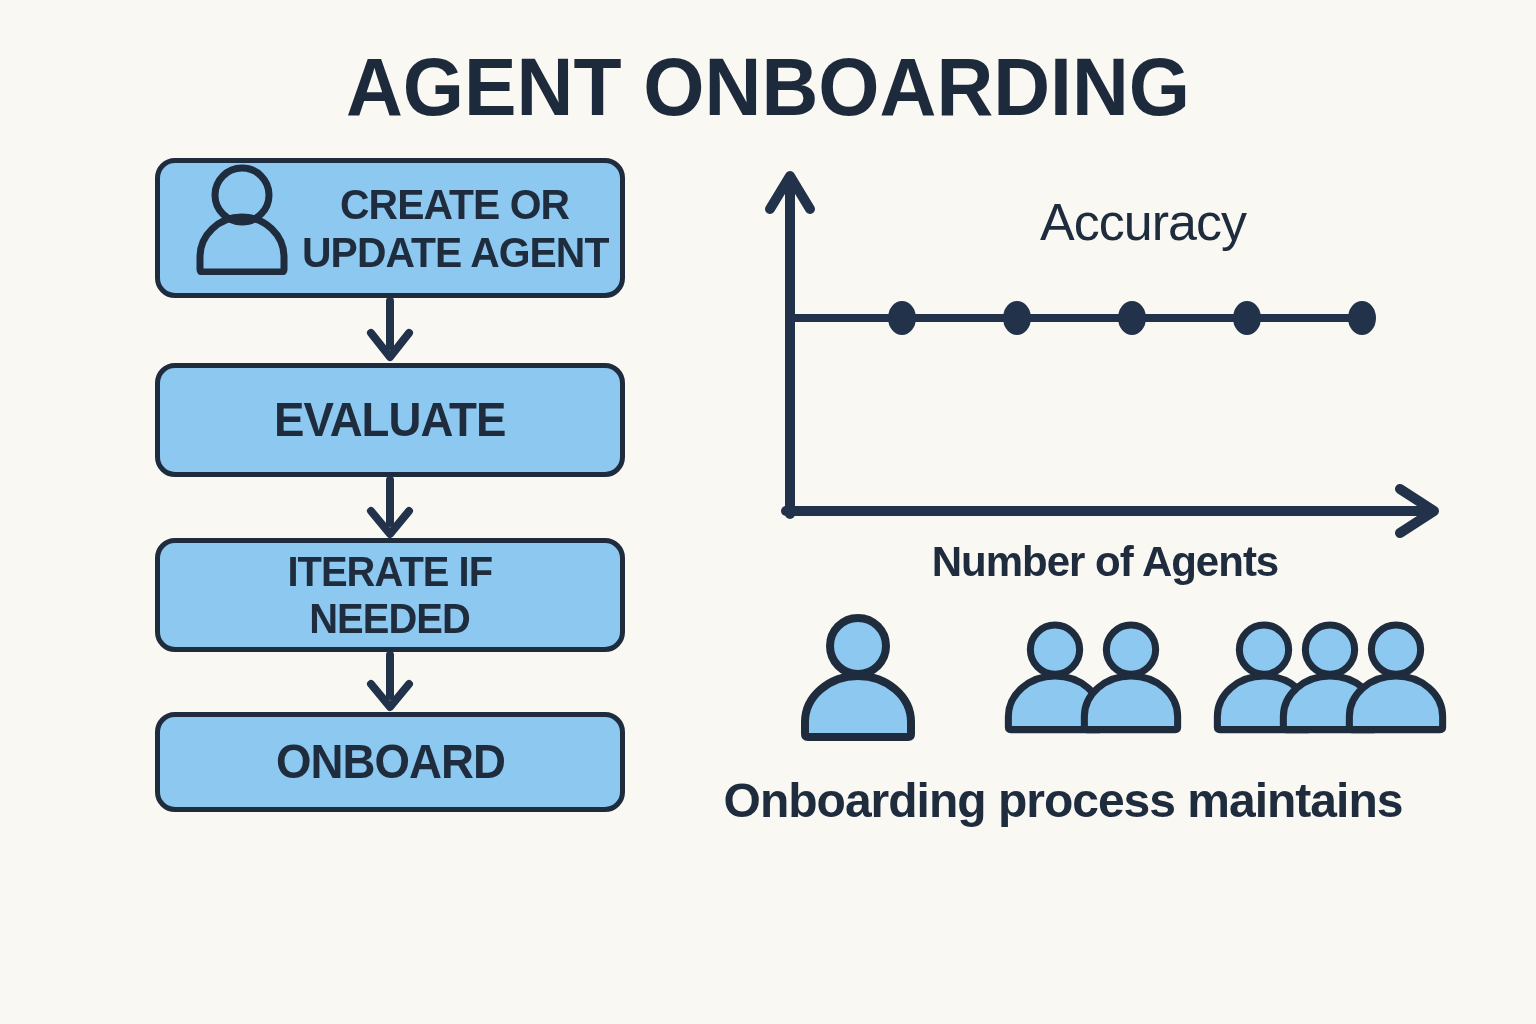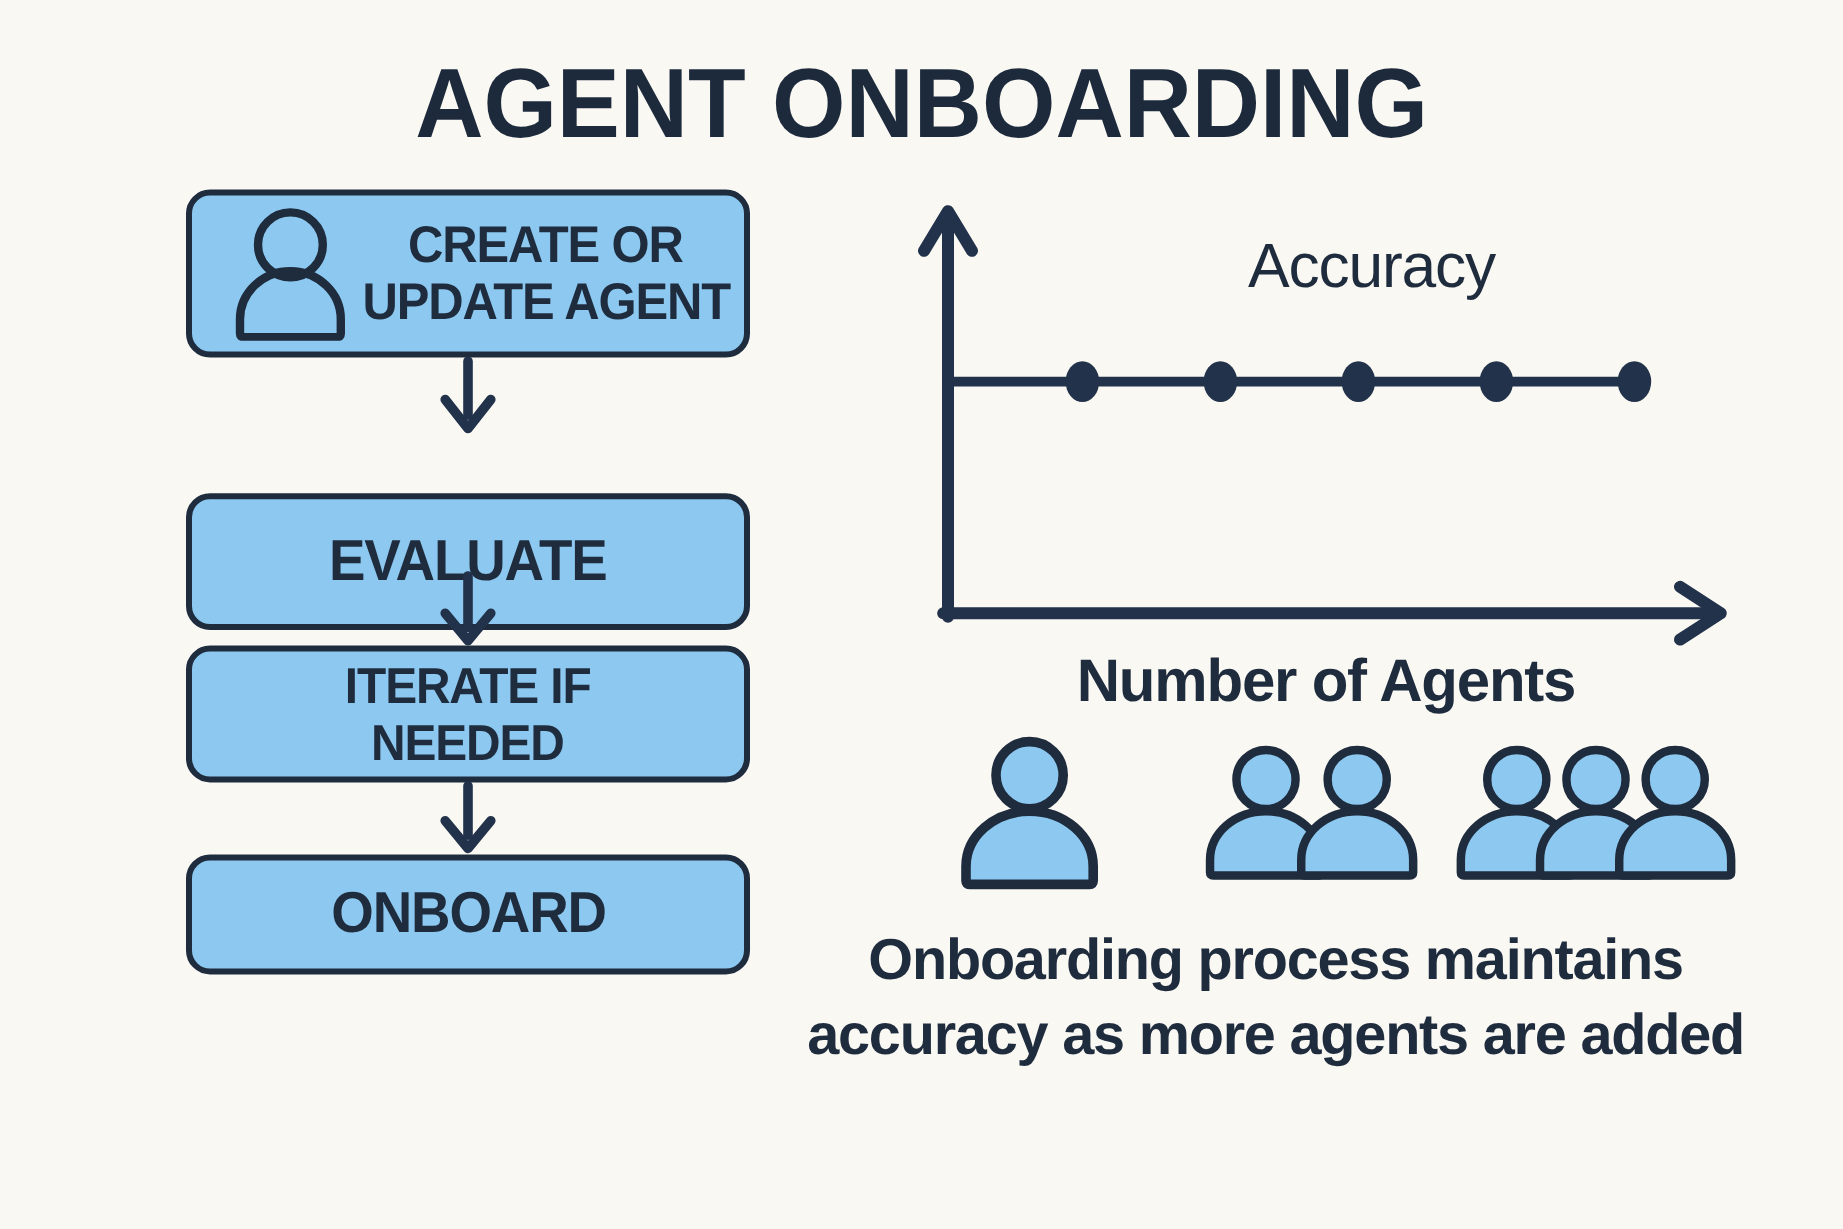--- a/index.html
+++ b/index.html
@@ -22,55 +22,54 @@
     transform: scaleX(0.96);
   }
 
   
   .flow-box {
     left: 155px; width: 470px;
     background: #8CC8F0;
     border: 5px solid #1E2C3E;
     border-radius: 20px;
     display: flex;
-    align-items: center;
     justify-content: center;
   }
   .flow-box .label-stack {
     display: flex; flex-direction: column;
     align-items: center; justify-content: center;
     line-height: 1.12;
   }
   .flow-box .line {
     font-weight: bold;
     letter-spacing: -1px;
     white-space: nowrap;
     transform: scaleX(0.95);
   }
   #box-create { top: 158px; height: 140px; justify-content: flex-start; padding-left: 34px; }
   #box-create .line { font-size: 43px; }
   #box-create .label-stack { flex: 1; }
-  #box-evaluate { top: 363px; height: 114px; margin-top: 48px; }
+  #box-evaluate { top: 363px; height: 114px; }
   #box-evaluate .line { font-size: 48px; }
   #box-iterate { top: 538px; height: 114px; }
   #box-iterate .line { font-size: 42px; }
   #box-onboard { top: 712px; height: 100px; }
   #box-onboard .line { font-size: 48px; }
 
   
   .chart-title {
     left: 943px; top: 192px; width: 400px;
     text-align: center;
     font-size: 52px; font-weight: normal;
     letter-spacing: -1px;
   }
   .x-axis-label {
     left: 805px; top: 538px; width: 600px;
     text-align: center;
-    font-size: 50px; font-weight: bold;
+    font-size: 42px; font-weight: bold;
     letter-spacing: -1px;
   }
 
   
   .caption {
     left: 590px; top: 770px; width: 946px;
     text-align: center;
     font-size: 48px; font-weight: bold;
     letter-spacing: -1px;
     line-height: 1.3;
@@ -113,21 +112,20 @@
   <div class="label-stack">
     <span class="line">ONBOARD</span>
   </div>
 </div>
 
 <div class="abs chart-title">Accuracy</div>
 <div class="abs x-axis-label">Number of Agents</div>
 
 <div class="abs caption">
   <div>Onboarding process maintains</div>
-  <div>accuracy as more agents are added</div>
 </div>
 
 <svg class="abs lineart" width="1536" height="1024" viewBox="0 0 1536 1024">
   <defs>
     <g id="person-filled">
       <circle cx="0" cy="-88" r="28" fill="#8CC8F0" stroke="#1E2C3E" stroke-width="8"></circle>
       <path d="M -53 0 L -53 -12 A 53 46 0 0 1 53 -12 L 53 0 Q 53 3 50 3 L -50 3 Q -53 3 -53 0 Z" fill="#8CC8F0" stroke="#1E2C3E" stroke-width="8" stroke-linejoin="round"></path>
     </g>
   </defs>
 

